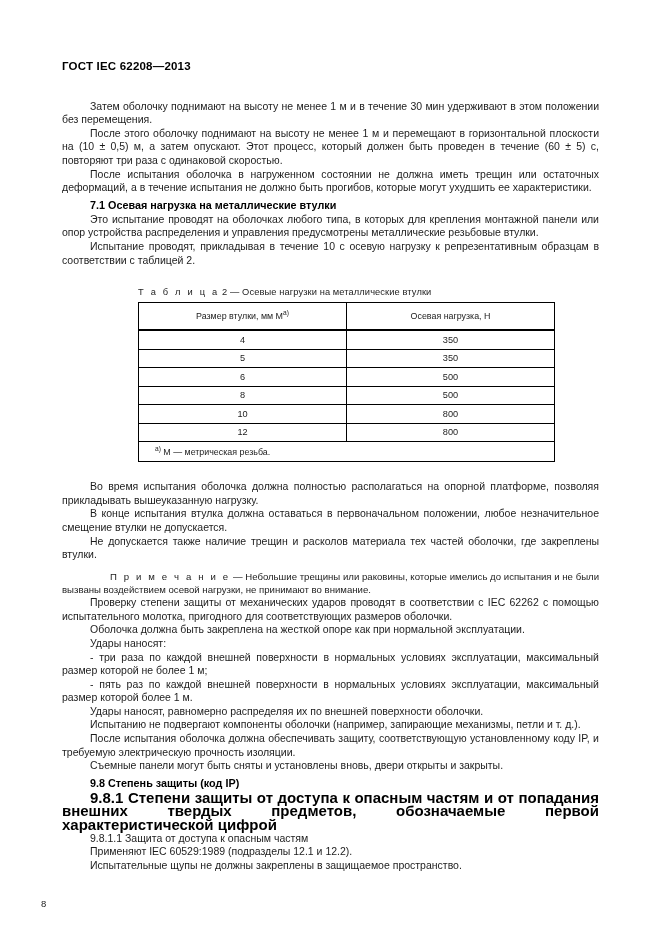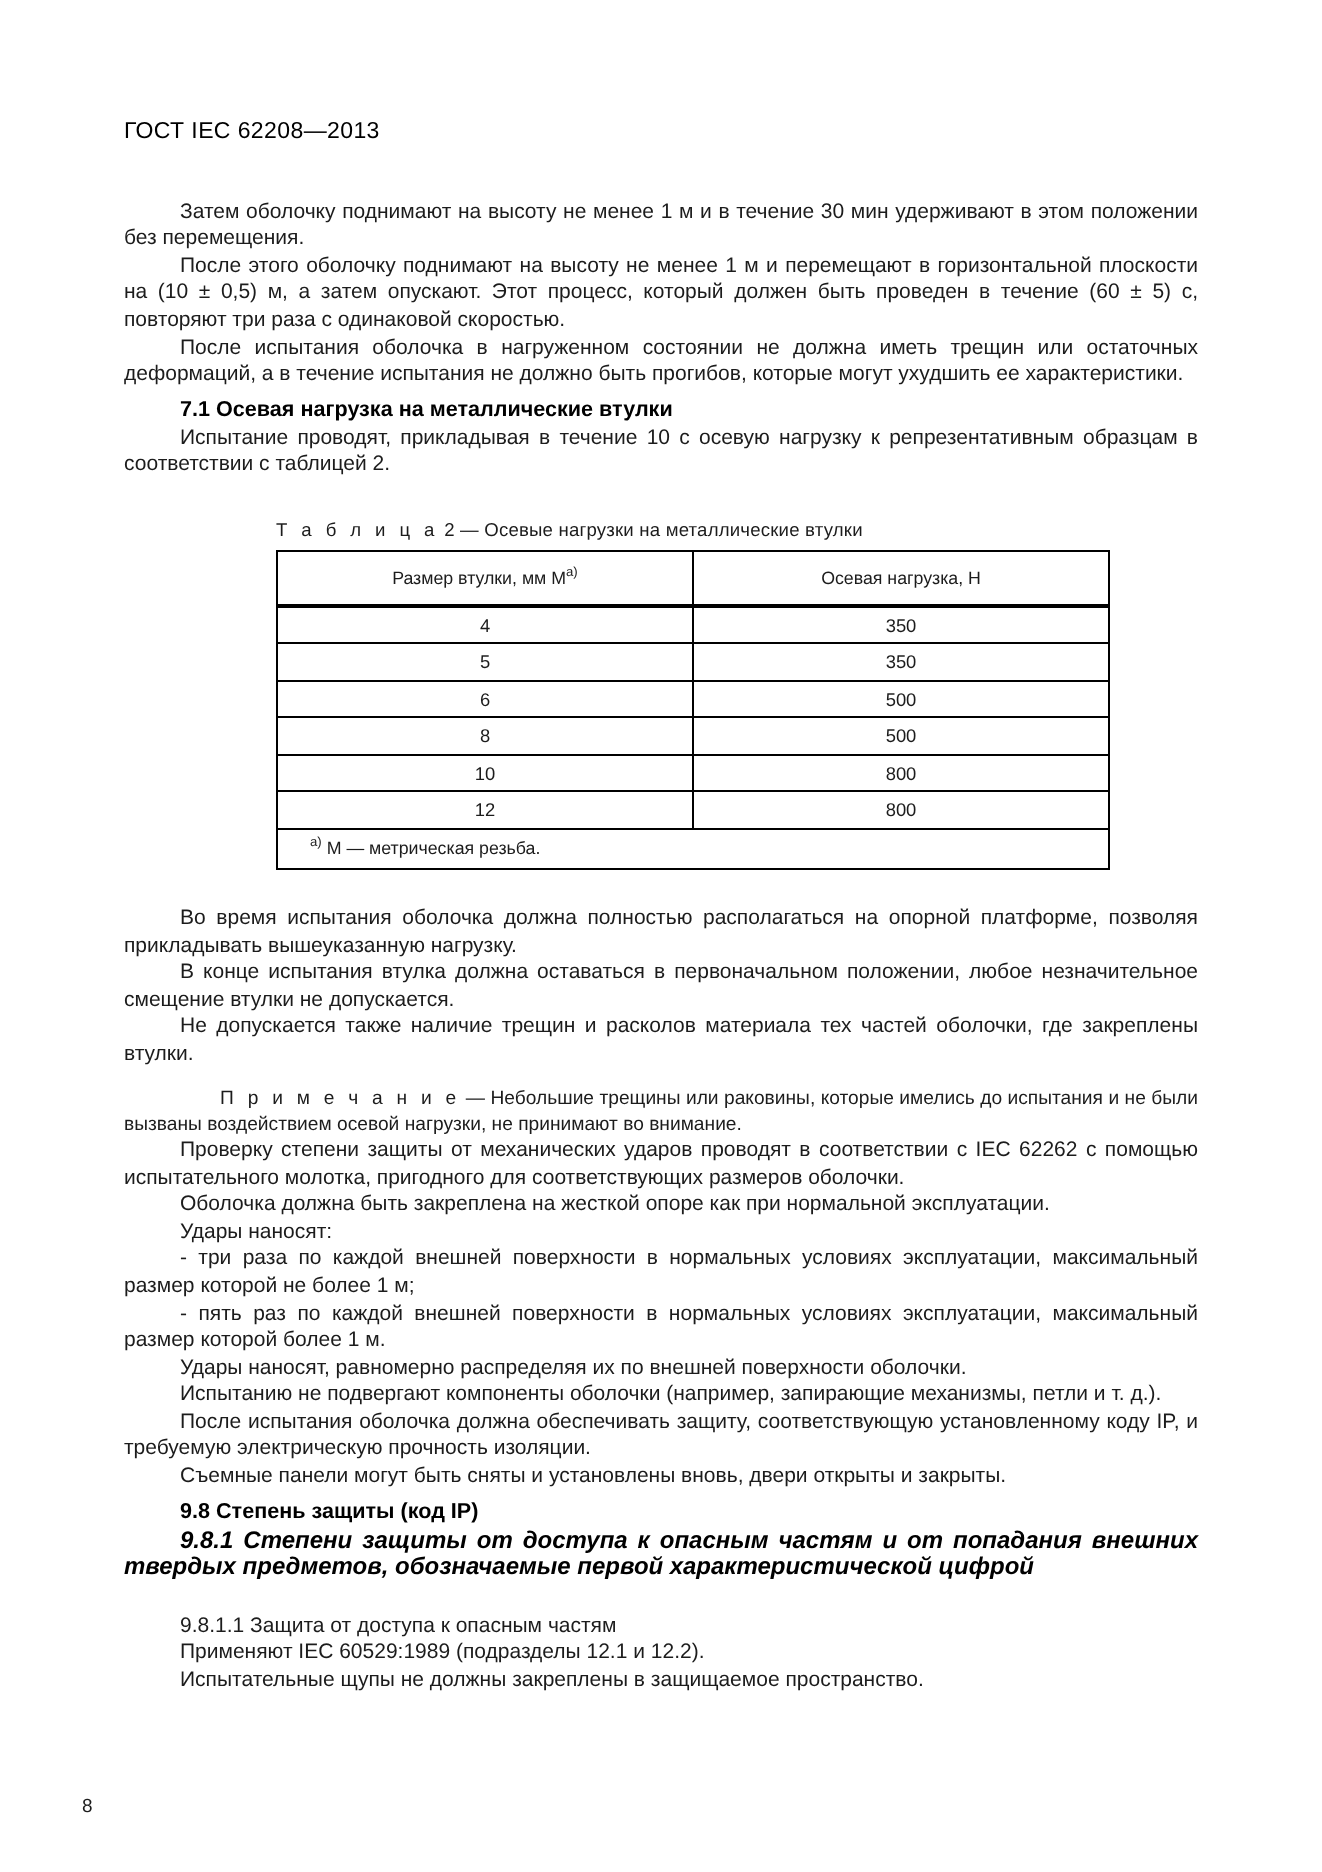--- a/index.html
+++ b/index.html
@@ -20,21 +20,21 @@
     box-sizing: border-box;
   }
   .content {
     position: absolute;
     left: 62px;
     top: 60px;
     width: 537px;
   }
   .doc-header {
     font-size: 11.5px;
-    font-weight: normal;
+    font-weight: bold;
     letter-spacing: 0.2px;
     color: #000;
     margin: 0 0 27px 0;
     line-height: 1.1;
   }
   p.body-par {
     font-size: 10.5px;
     line-height: 13.6px;
     margin: 0;
     text-align: justify;
@@ -44,28 +44,27 @@
   }
   h3.sec-head {
     font-size: 10.8px;
     font-weight: bold;
     line-height: 14px;
     margin: 3px 0 1px 0;
     text-indent: 28px;
     color: #000;
   }
   h4.sub-head {
-    font-size: 12px;
+    font-size: 15px;
     font-weight: bold;
     line-height: 13.6px;
-    margin: 1px 0 16px 0;
+    margin: 1px 0 0 0;
     text-indent: 28px;
     text-align: justify;
     color: #000;
-    font-style: italic;
   }
   p.note-par {
     font-size: 9.6px;
     line-height: 13.2px;
     margin: 8px 0 0 0;
     text-align: justify;
     text-indent: 28px;
     color: #1c1c1c;
   }
   .note-label {
@@ -137,20 +136,21 @@
   <div class="content">
 
     <div class="doc-header">ГОСТ IEC 62208—2013</div>
 
     <p class="body-par">Затем оболочку поднимают на высоту не менее 1 м и в течение 30 мин удерживают в этом положении без перемещения.</p>
     <p class="body-par">После этого оболочку поднимают на высоту не менее 1 м и перемещают в горизонтальной плоскости на (10 ± 0,5) м, а затем опускают. Этот процесс, который должен быть проведен в течение (60 ± 5) с, повторяют три раза с одинаковой скоростью.</p>
     <p class="body-par">После испытания оболочка в нагруженном состоянии не должна иметь трещин или остаточных деформаций, а в течение испытания не должно быть прогибов, которые могут ухудшить ее характеристики.</p>
 
     <h3 class="sec-head">7.1  Осевая нагрузка на металлические втулки</h3>
 
+    <p class="body-par">Это испытание проводят на оболочках любого типа, в которых для крепления монтажной панели или опор устройства распределения и управления предусмотрены металлические резьбовые втулки.</p>
     <p class="body-par">Испытание проводят, прикладывая в течение 10 с осевую нагрузку к репрезентативным образцам в соответствии с таблицей 2.</p>
 
     <div class="tbl-caption">
       <span class="sp">Т а б л и ц а</span>
       <span>2 — Осевые нагрузки на металлические втулки</span>
     </div>
 
     <table class="data-table">
       <thead>
         <tr>

